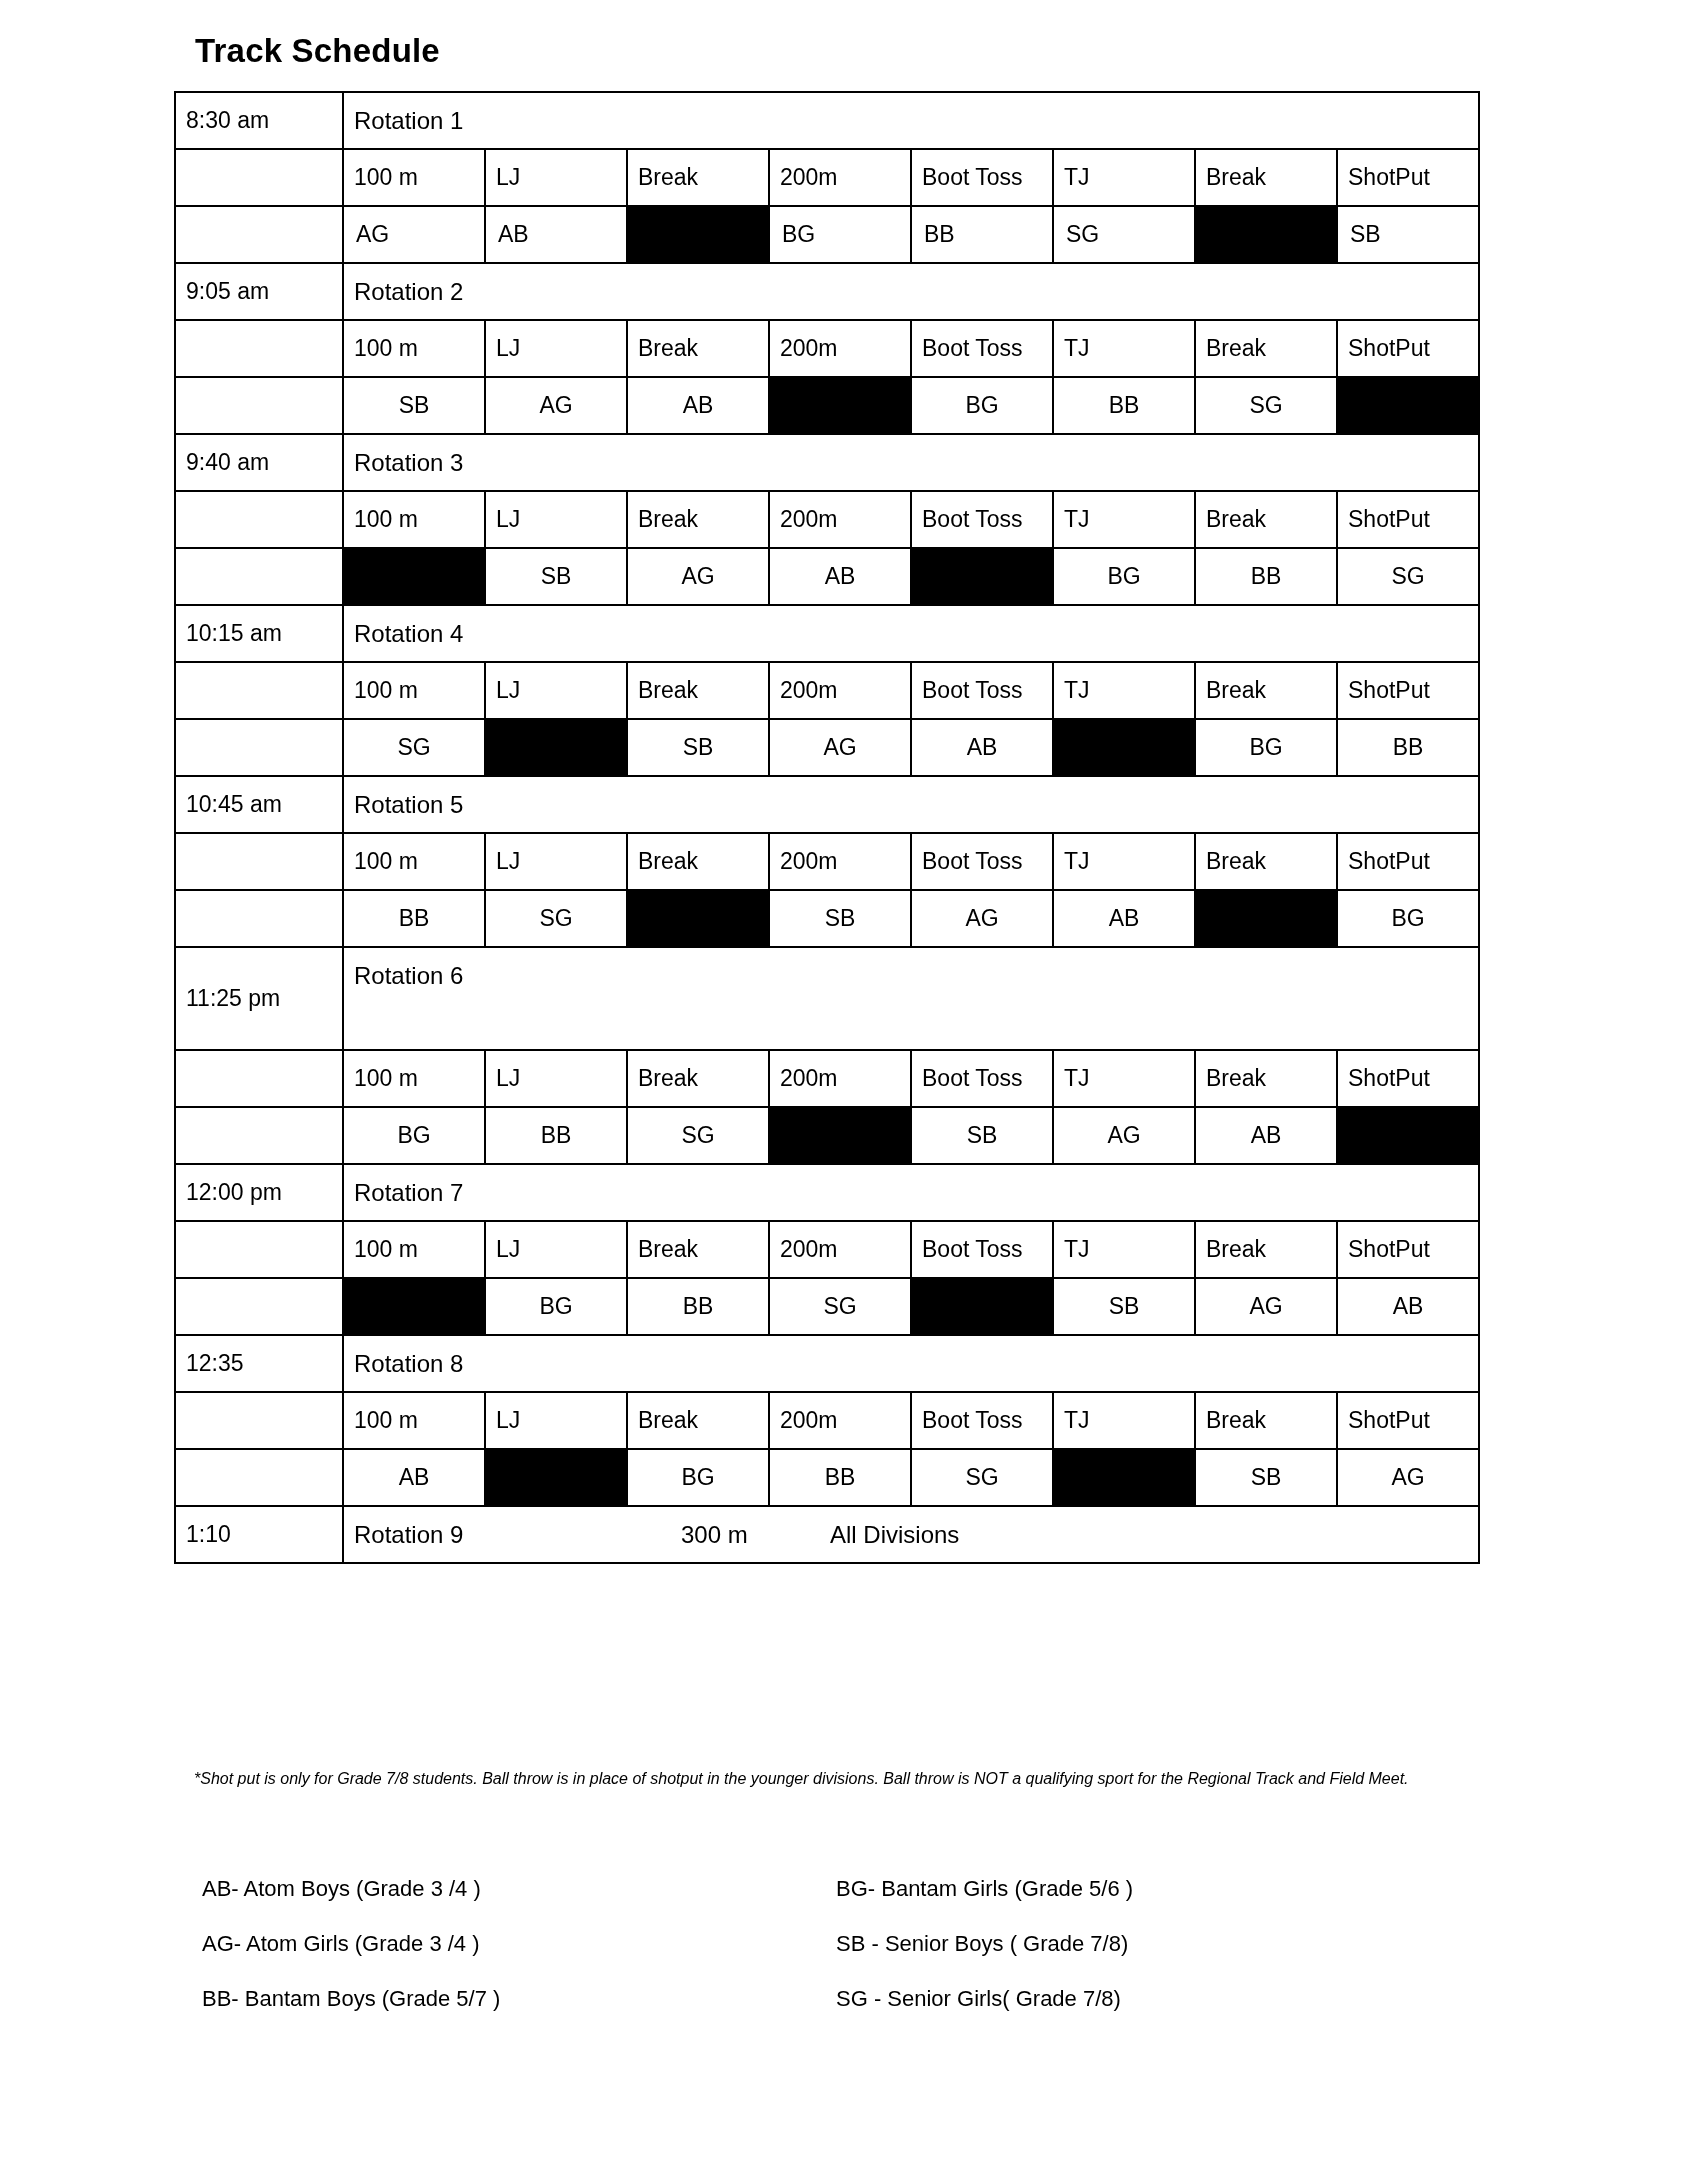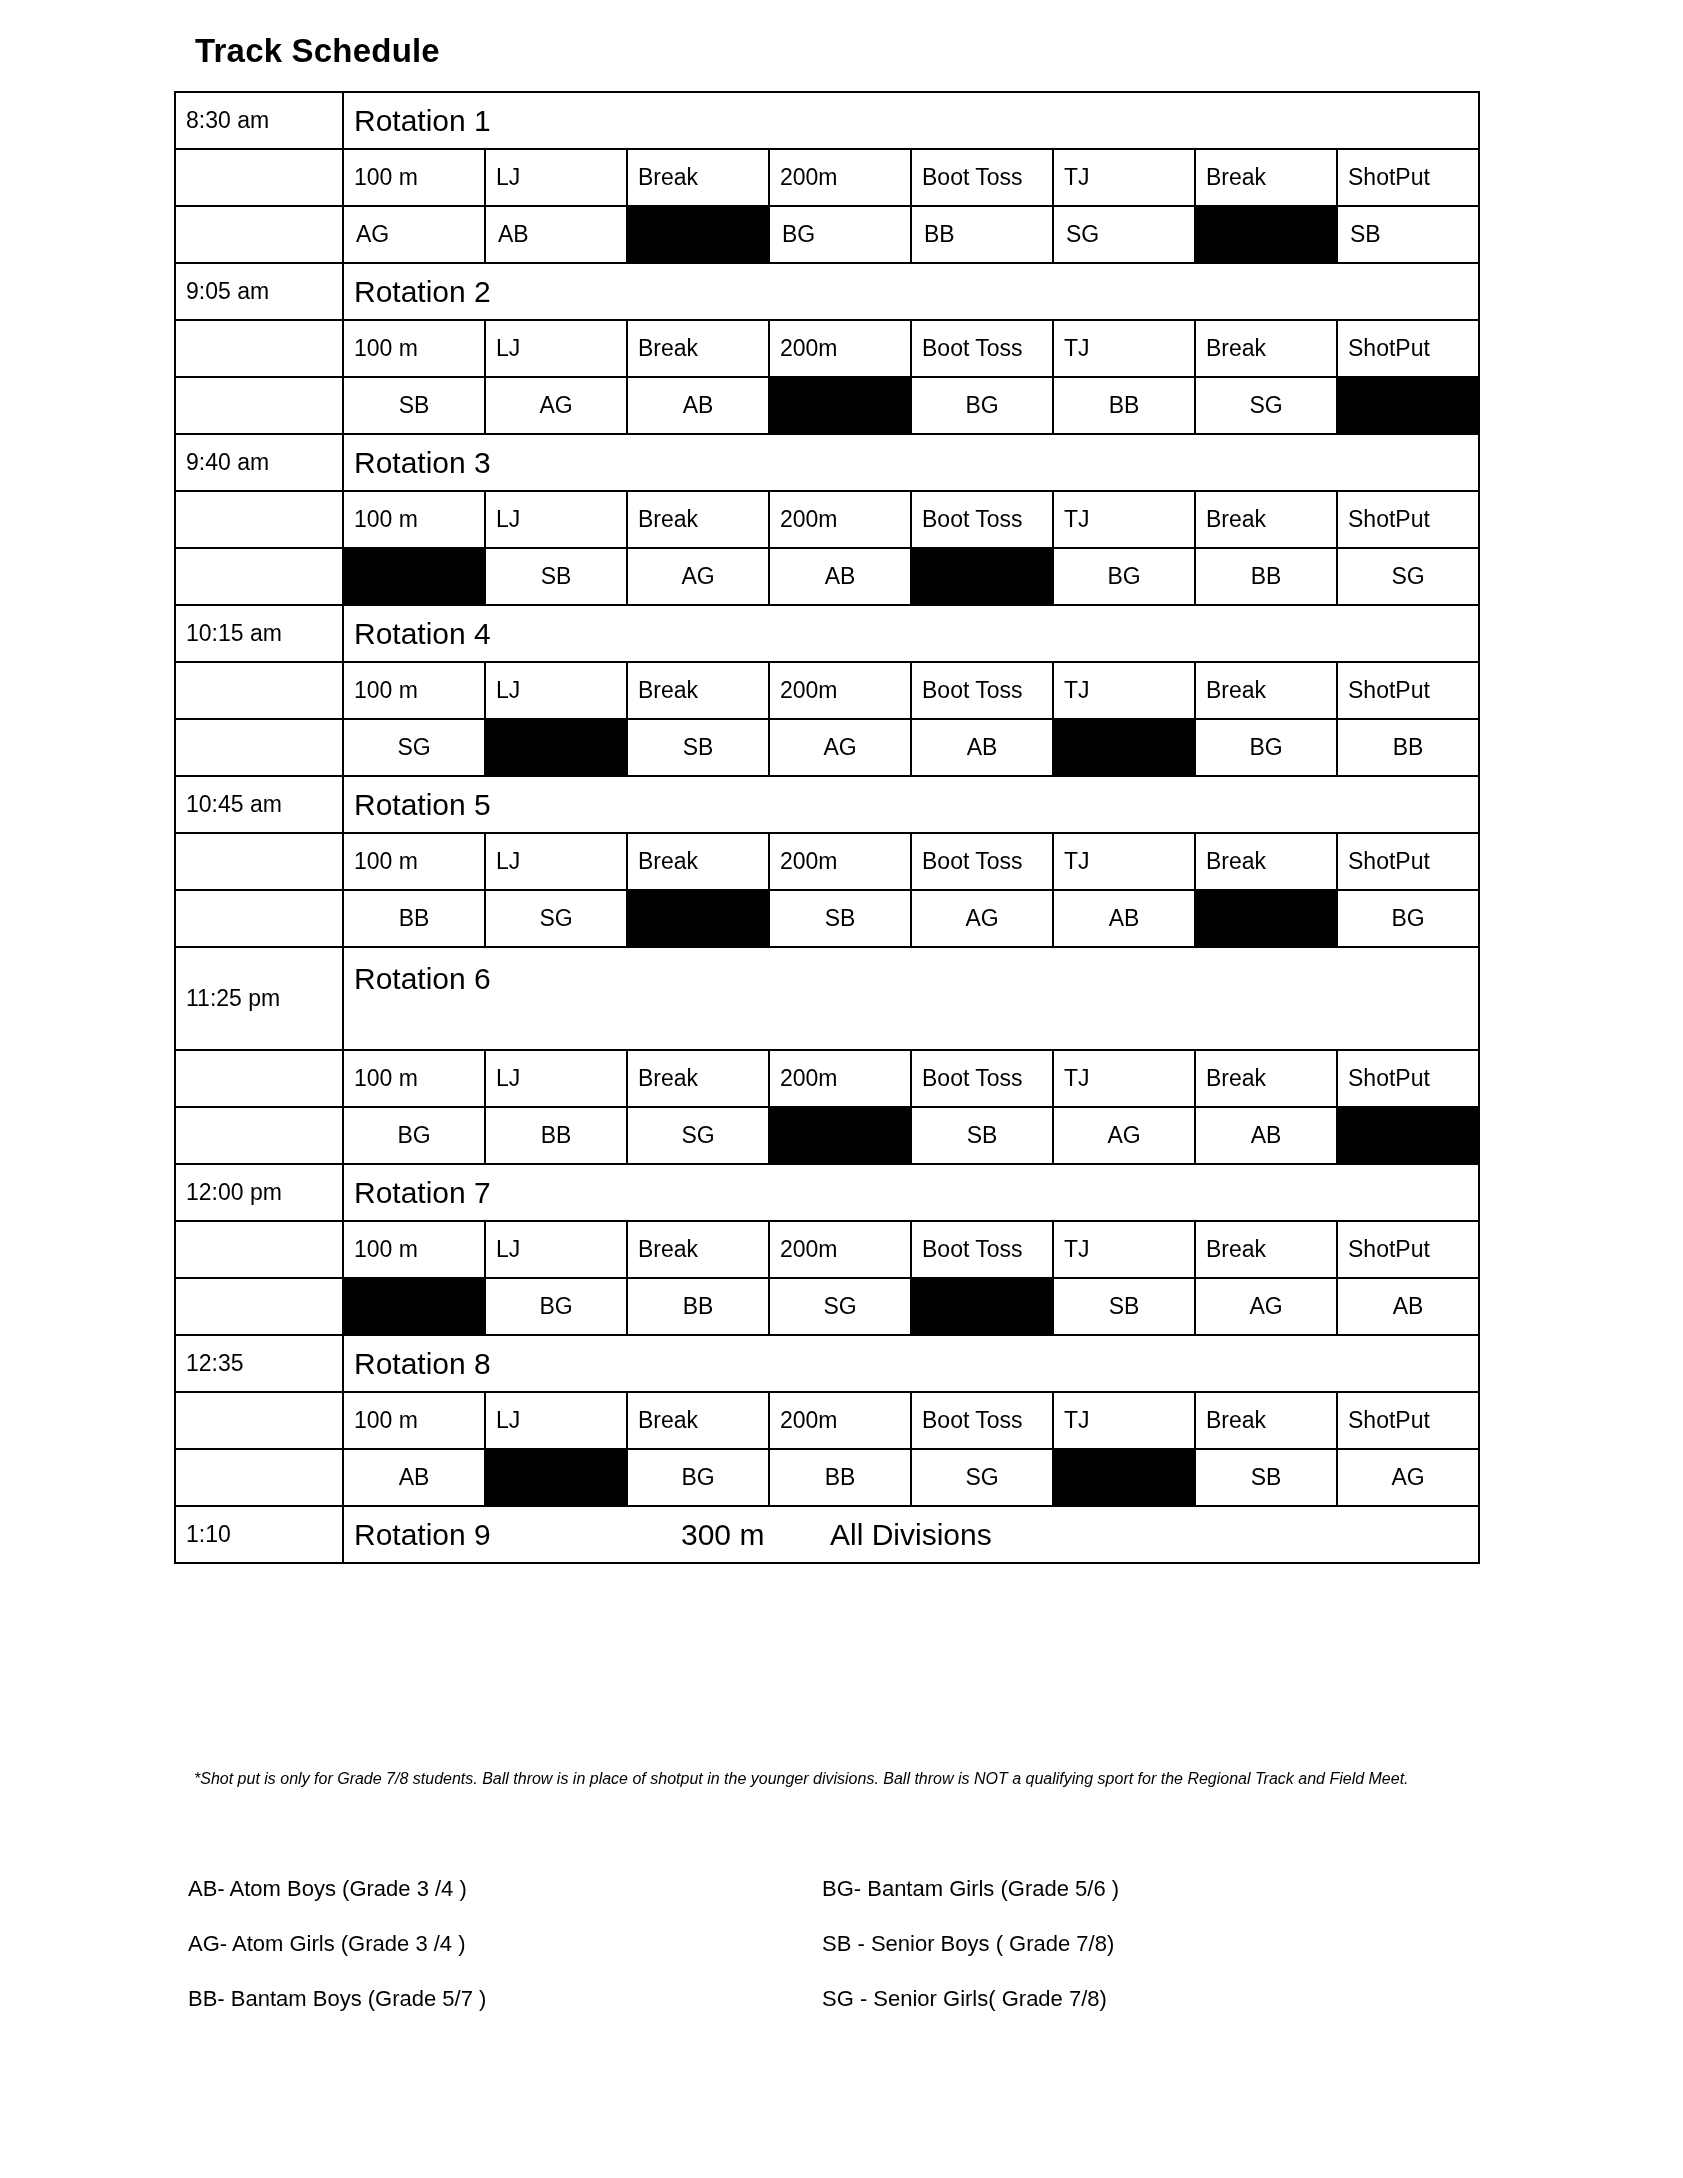--- a/index.html
+++ b/index.html
@@ -62,21 +62,21 @@
   }
   
   col.c-time   { width: 168px; }
   col.c-ev     { width: 142px; }
 
   td.time-cell {
     font-size: 23px;
     padding-left: 14px;
   }
   td.rotation-cell {
-    font-size: 30px;
+    font-size: 24px;
     padding-left: 14px;
   }
   td.rotation-cell.tall { height: 103px; vertical-align: top; padding-top: 14px;}
   td.event-cell {
     font-size: 23px;
     padding-left: 12px;
   }
   td.blank-time { }
   td.assign-cell {
     font-size: 23px;
@@ -105,21 +105,21 @@
     top: 1768px;
     width: 1238px;
     font-size: 16px;
     font-style: italic;
     line-height: 1.38;
   }
 
   
   .legend {
     position: absolute;
-    left: 188px;
+    left: 202px;
     top: 1861px;
     width: 1257px;
   }
   .legend-row {
     display: flex;
     height: 55px;
     align-items: center;
   }
   .legend-col {
     font-size: 22px;

